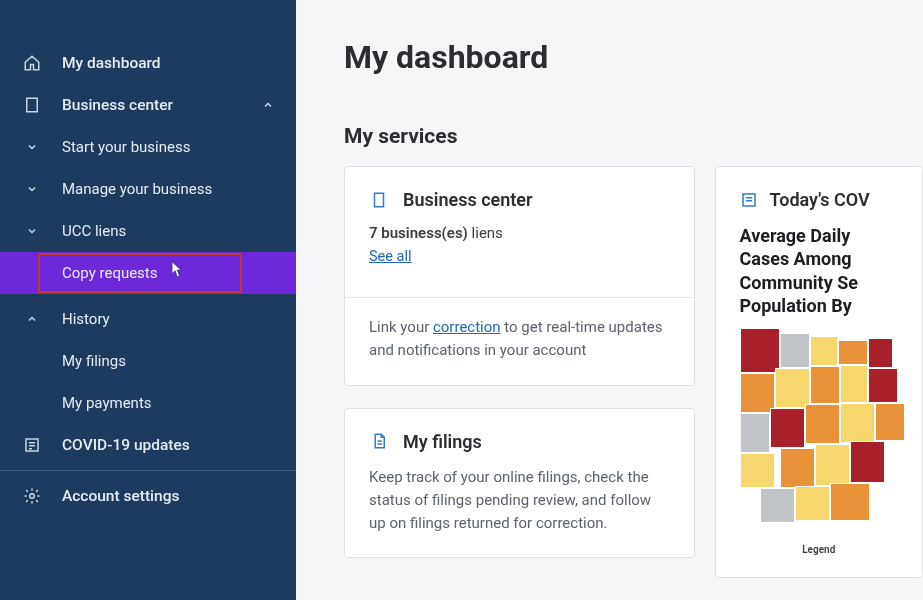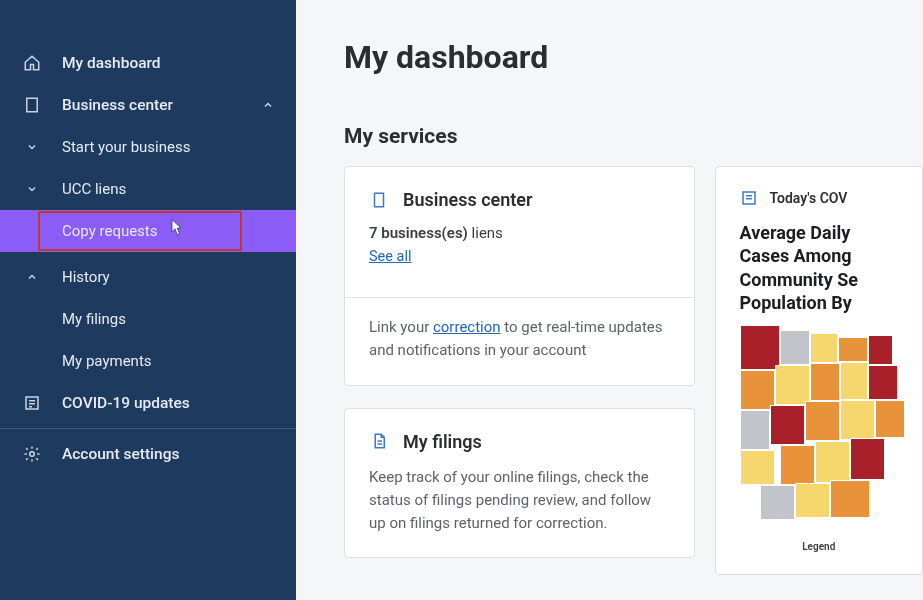--- a/index.html
+++ b/index.html
@@ -46,21 +46,21 @@
   .nav-item .trail {
     width: 20px;
     display: inline-flex;
     justify-content: center;
     color: #c8d4e3;
     font-size: 14px;
   }
   .nav-sub .nav-item { }
   .nav-sub .nav-item .label { padding-left: 16px; font-size: 15px; font-weight: 400; }
   .nav-item.highlight {
-    background: #8b5cf6;
+    background: #6d28d9;
     position: relative;
   }
   .highlight-box {
     position: absolute;
     border: 2.5px solid #c23a2d;
     top: 1px; bottom: 1px; left: 38px; right: 54px;
     pointer-events: none;
   }
   .cursor-pointer-icon {
     position: absolute;
@@ -153,21 +153,21 @@
     width: 220px;
     overflow: hidden;
   }
   .covid-header {
     display: flex;
     align-items: center;
     gap: 12px;
     margin-bottom: 14px;
   }
   .covid-title {
-    font-size: 14px;
+    font-size: 18px;
     font-weight: 600;
     color: #2b2d31;
     white-space: nowrap;
   }
   .covid-subtitle {
     font-size: 18px;
     font-weight: 700;
     color: #1c1e21;
     line-height: 1.3;
     margin-bottom: 10px;
@@ -223,20 +223,28 @@
   </div>
 
   <div class="nav-sub">
     <div class="nav-item">
       <span class="lead">
         <svg class="icon" width="12" height="12" viewBox="0 0 24 24" fill="none" stroke="#c8d4e3" stroke-width="3">
             <polyline points="6 9 12 15 18 9"></polyline>
           </svg>
       </span>
       <span class="label">Start your business</span>
+    </div>
+    <div class="nav-item">
+      <span class="lead">
+        <svg class="icon" width="12" height="12" viewBox="0 0 24 24" fill="none" stroke="#c8d4e3" stroke-width="3">
+            <polyline points="6 9 12 15 18 9"></polyline>
+          </svg>
+      </span>
+      <span class="label">Manage your business</span>
     </div>
     <div class="nav-item">
       <span class="lead">
         <svg class="icon" width="12" height="12" viewBox="0 0 24 24" fill="none" stroke="#c8d4e3" stroke-width="3">
             <polyline points="6 9 12 15 18 9"></polyline>
           </svg>
       </span>
       <span class="label">UCC liens</span>
     </div>
     <div class="nav-item highlight">

